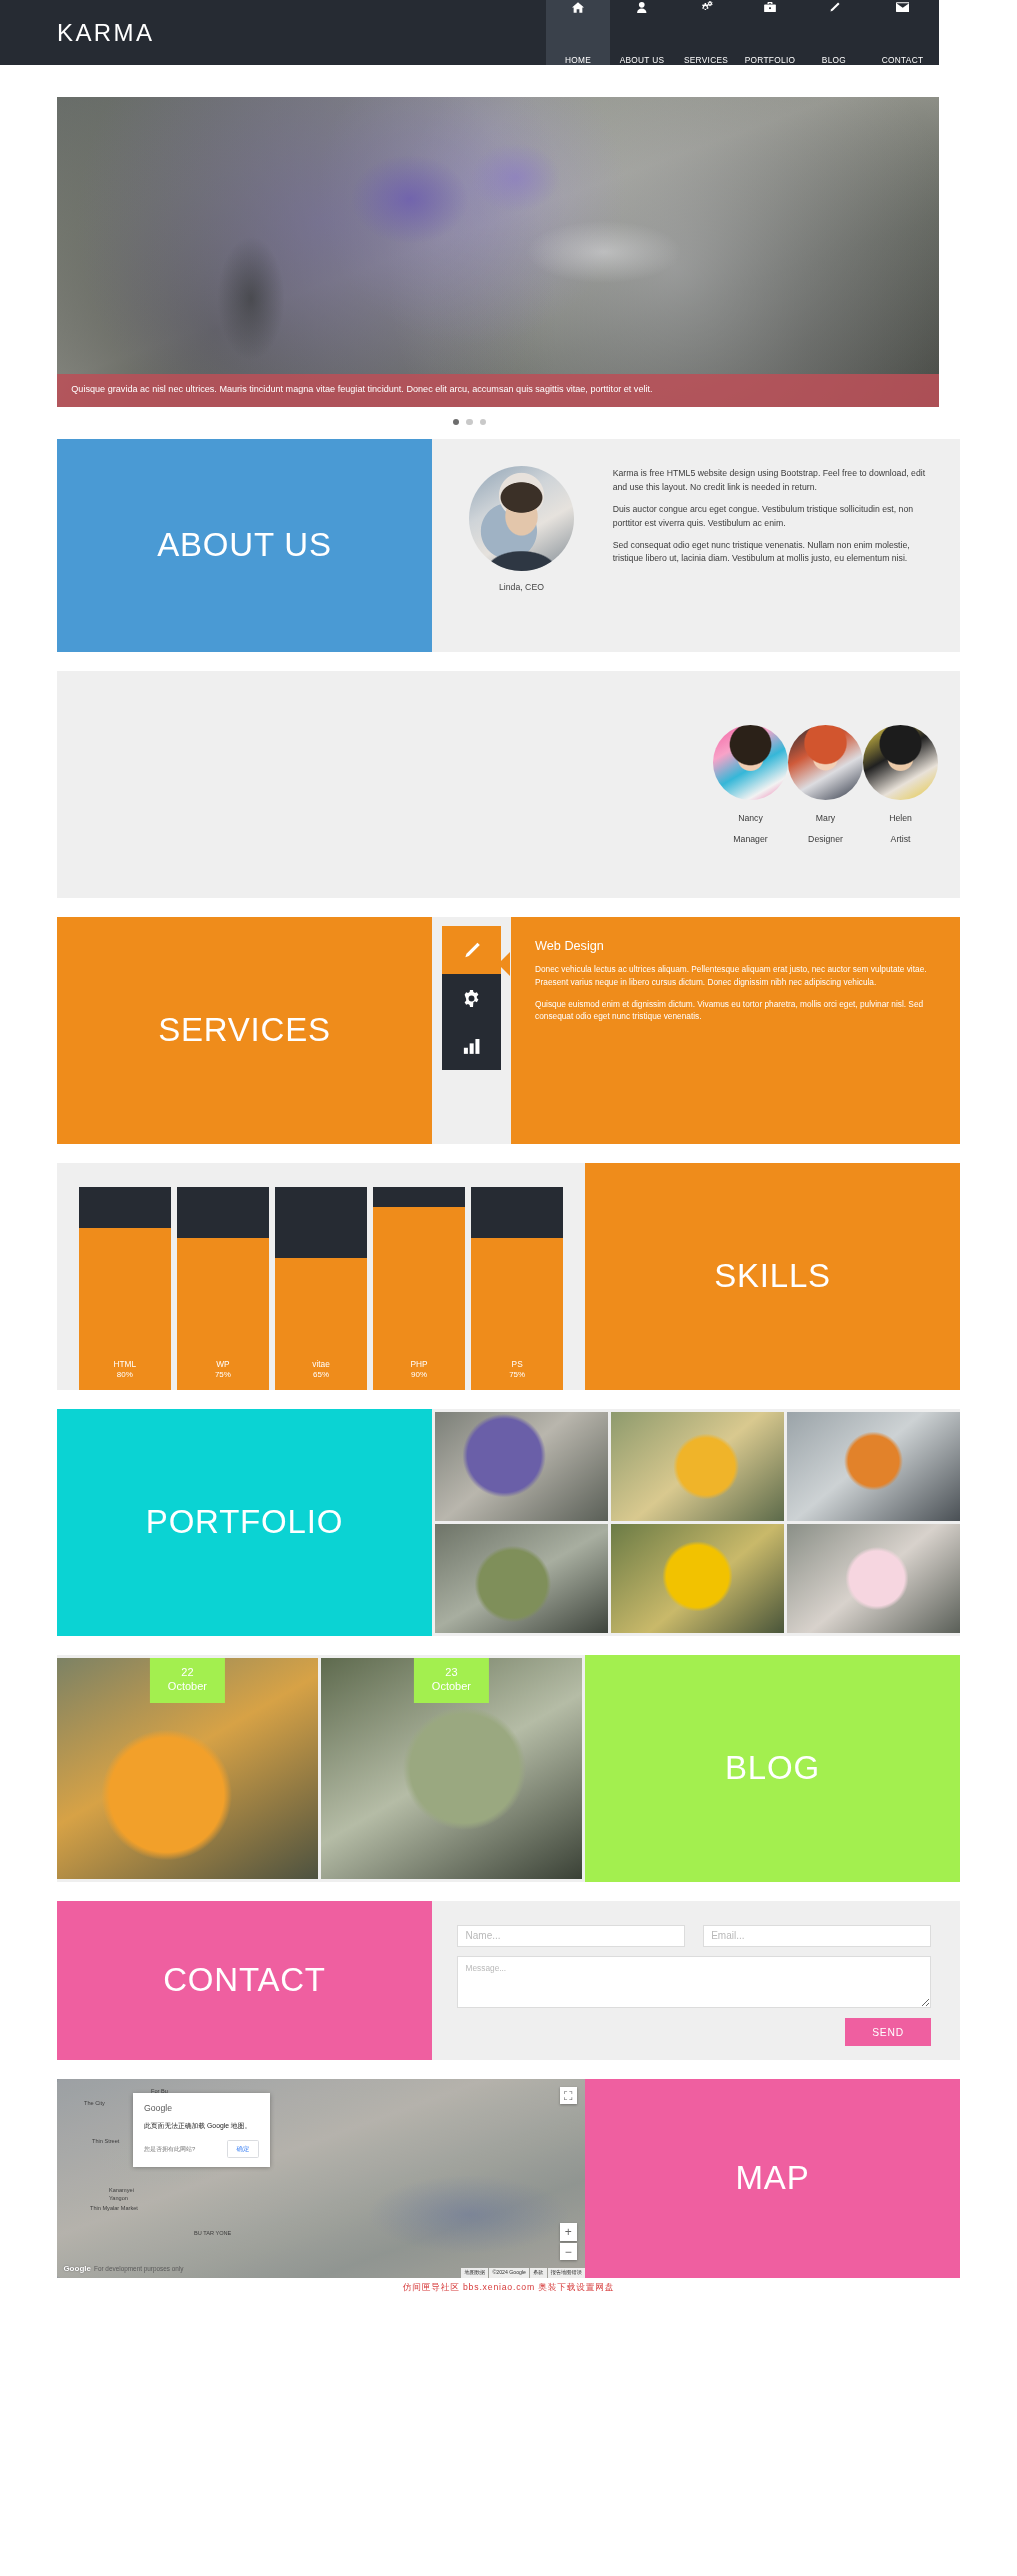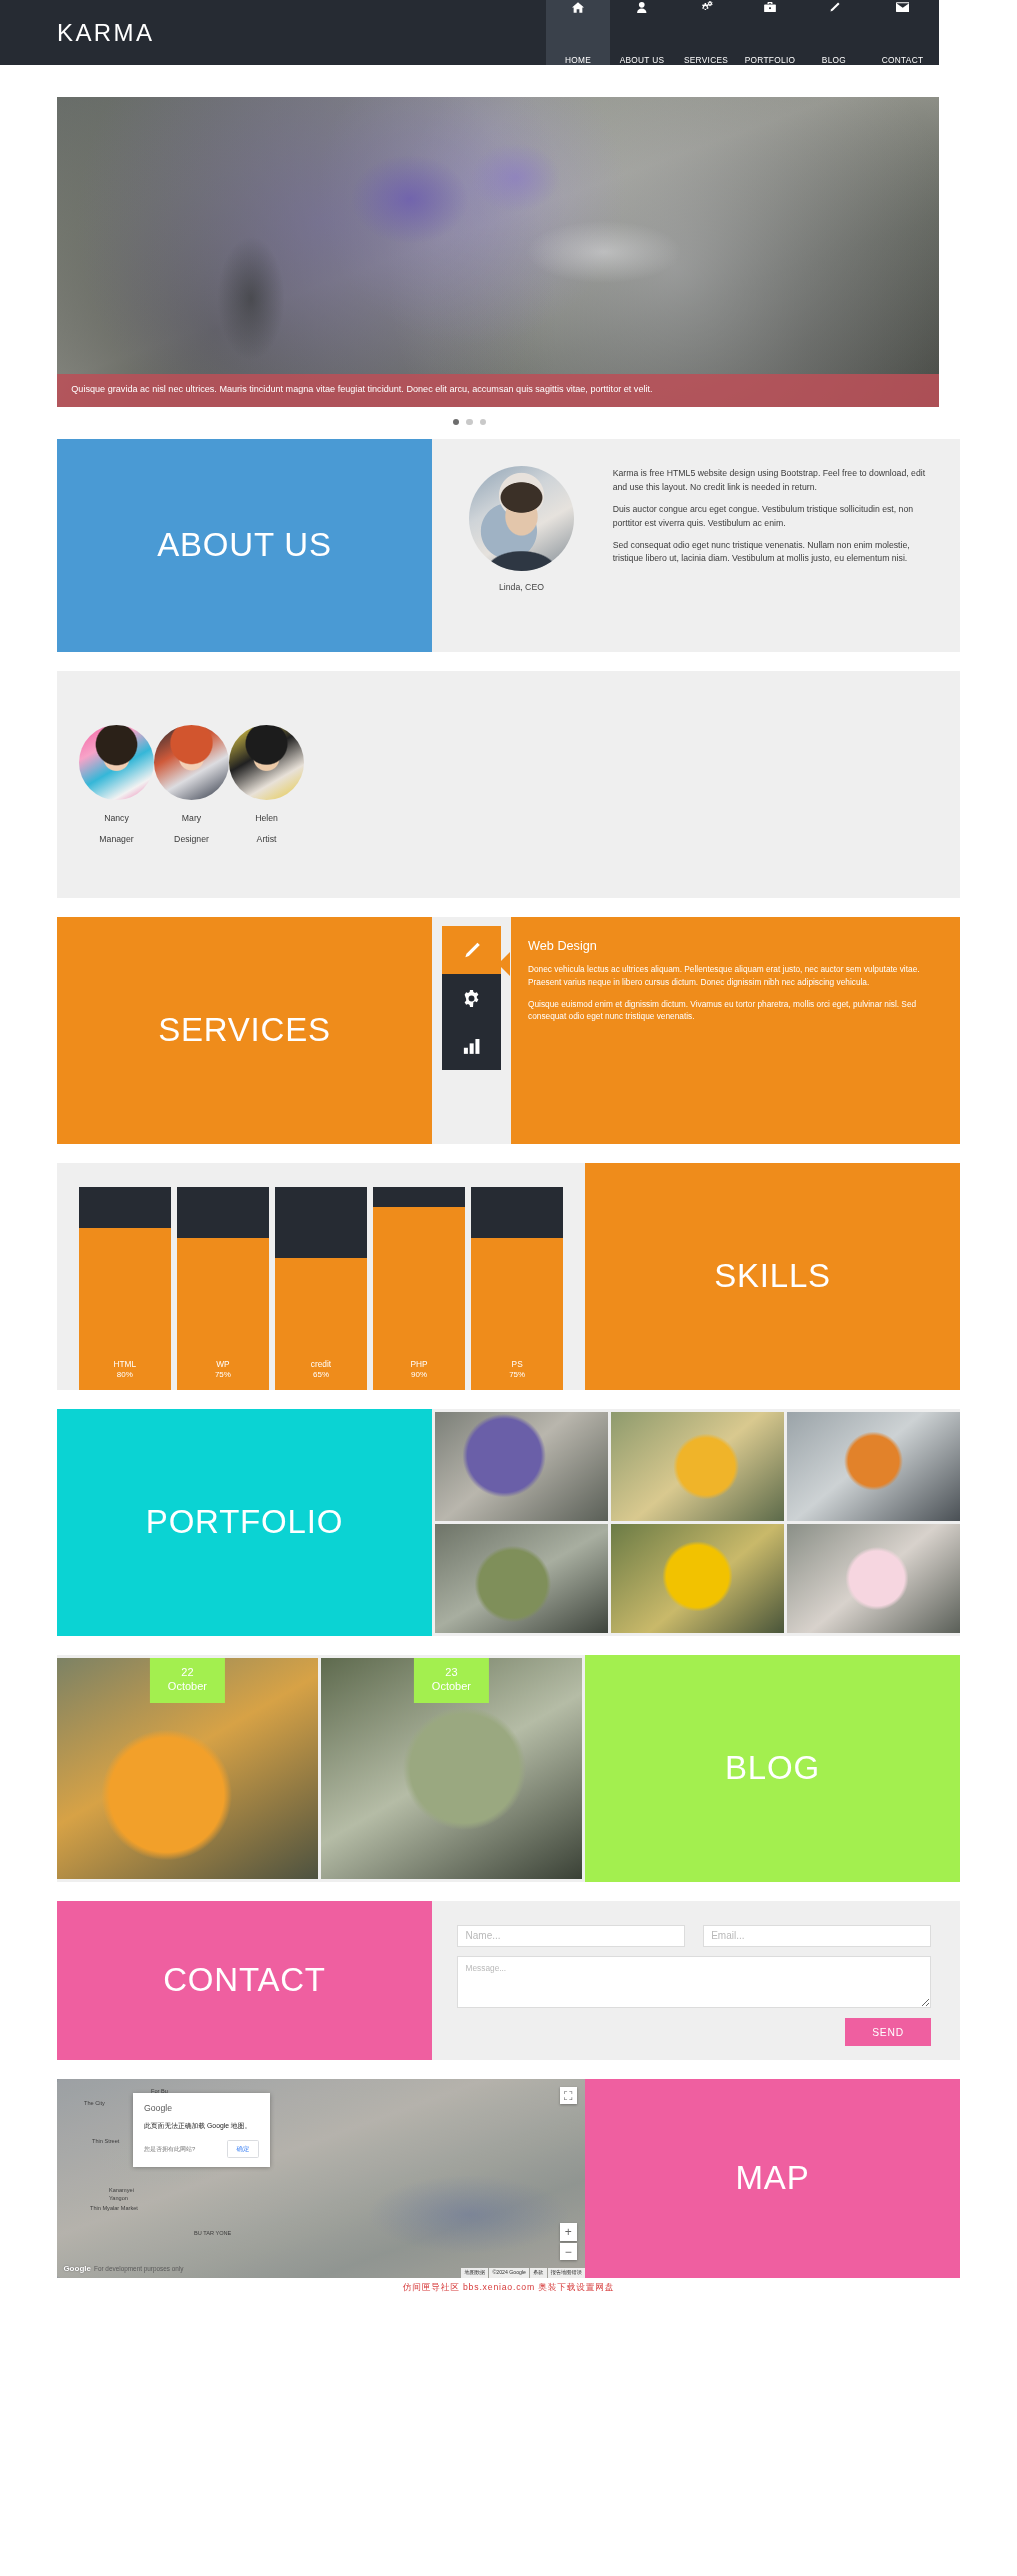--- a/index.html
+++ b/index.html
@@ -120,21 +120,21 @@
       radial-gradient(ellipse 37px 27px at 50% 30%, #3b3027 0 55%, transparent 58%),
       radial-gradient(ellipse 27px 32px at 50% 48%, #e3c6ab 0 58%, transparent 62%),
       radial-gradient(ellipse 56px 32px at 50% 100%, #2e3743 0 60%, transparent 64%);
   }
   .avatar-caption { margin-top: 11px; font-size: 8.7px; color: #444; }
   .about-text { flex: 1; padding-top: 1.6px; }
   .about-text p { font-size: 8.7px; line-height: 1.55; color: #3b3b3b; margin-bottom: 8.7px; }
 
   
   .team-band { height: 227px; }
-  .team-left { flex: 1; display: flex; justify-content: flex-start; align-items: center; padding: 16px 22px; border-radius: 16px; }
+  .team-left { flex: 1; display: flex; justify-content: flex-end; align-items: center; padding: 16px 22px; border-radius: 16px; }
   .team-right { width: 375px; }
   .member { display: flex; flex-direction: column; align-items: center; }
   .member-photo { width: 75px; height: 75px; border-radius: 50%; overflow: hidden; }
   .m1 { background:
       radial-gradient(circle at 50% 26%, #2b2118 0 30%, transparent 32%),
       radial-gradient(circle at 50% 44%, #f0cdb2 0 22%, transparent 24%),
       linear-gradient(150deg,#f25ea0 0%, #f8a3c8 30%, #35b7d8 55%, #f2f2f2 80%, #ef5fa0 100%); }
   .m2 { background:
       radial-gradient(circle at 50% 24%, #d2552e 0 30%, transparent 32%),
       radial-gradient(circle at 50% 44%, #f3d0b6 0 21%, transparent 23%),
@@ -151,21 +151,21 @@
   .services-left { width: 375px; }
   .services-mid { width: 79px; display: flex; flex-direction: column; padding-top: 9.5px; }
   .svc-icon {
     width: 59px; height: 48px; margin-left: 10.3px;
     display: flex; align-items: center; justify-content: center;
     background: #262b33; color: #ffffff; cursor: pointer;
   }
   .svc-icon.sel { background: #ef8c1b; }
   .services-right { flex: 1; position: relative; display: flex; }
   .svc-card {
-    flex: 1; background: #ef8c1b; color: #ffffff; padding: 22px 27px 0 17px; position: relative;
+    flex: 1; background: #ef8c1b; color: #ffffff; padding: 22px 27px 0 24px; position: relative;
   }
   .svc-card:before{
     content:""; position:absolute; left:-12.7px; top:35px;
     border-top: 12.7px solid transparent; border-bottom: 12.7px solid transparent;
     border-right: 12.7px solid #ef8c1b;
   }
   .svc-card h3 { font-size: 12.7px; font-weight: 400; margin-bottom: 10.3px; }
   .svc-card p { font-size: 8.3px; line-height: 1.55; margin-bottom: 8.7px; }
 
   
@@ -451,21 +451,21 @@
           </div>
         </div>
         <div class="bar-col">
           <div class="bar-fill" style="height:75%">
             <span class="bar-label">WP</span>
             <span class="bar-pct">75%</span>
           </div>
         </div>
         <div class="bar-col">
           <div class="bar-fill" style="height:65%">
-            <span class="bar-label">credit</span>
+            <span class="bar-label">vitae</span>
             <span class="bar-pct">65%</span>
           </div>
         </div>
         <div class="bar-col">
           <div class="bar-fill" style="height:90%">
             <span class="bar-label">PHP</span>
             <span class="bar-pct">90%</span>
           </div>
         </div>
         <div class="bar-col">

